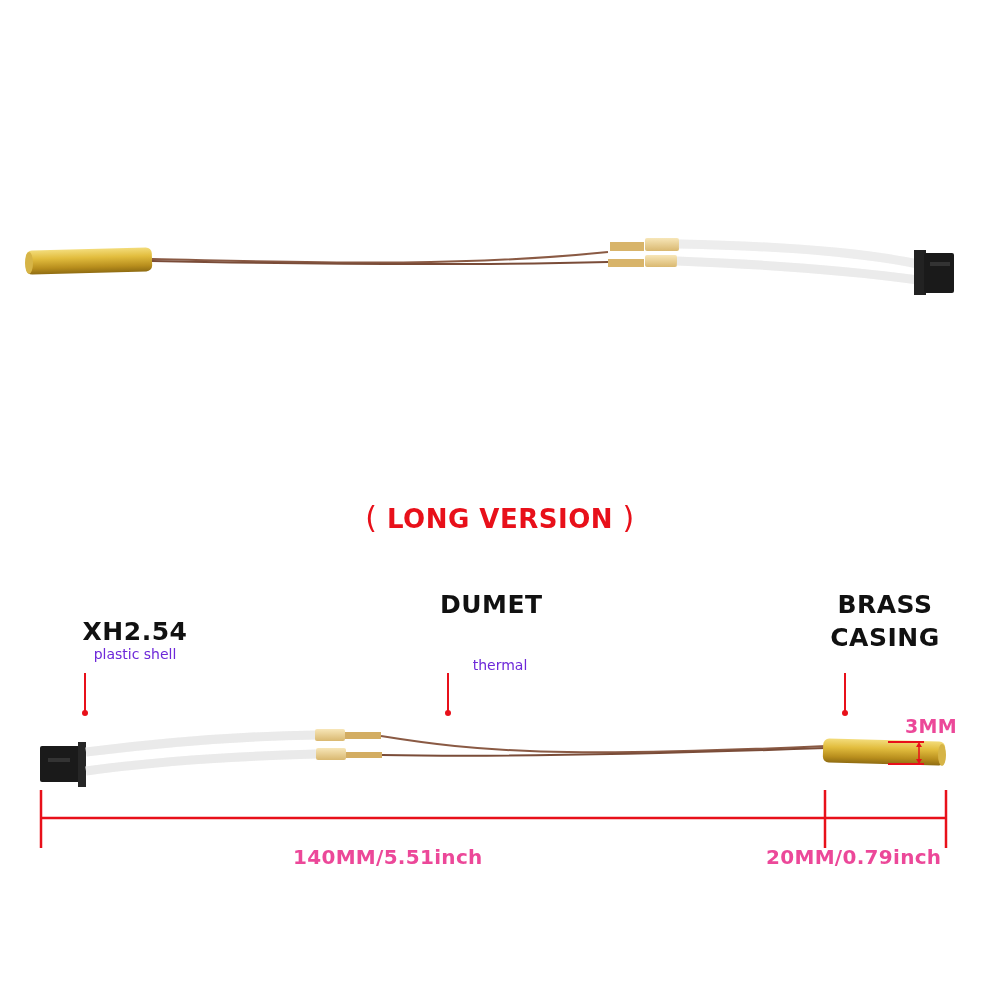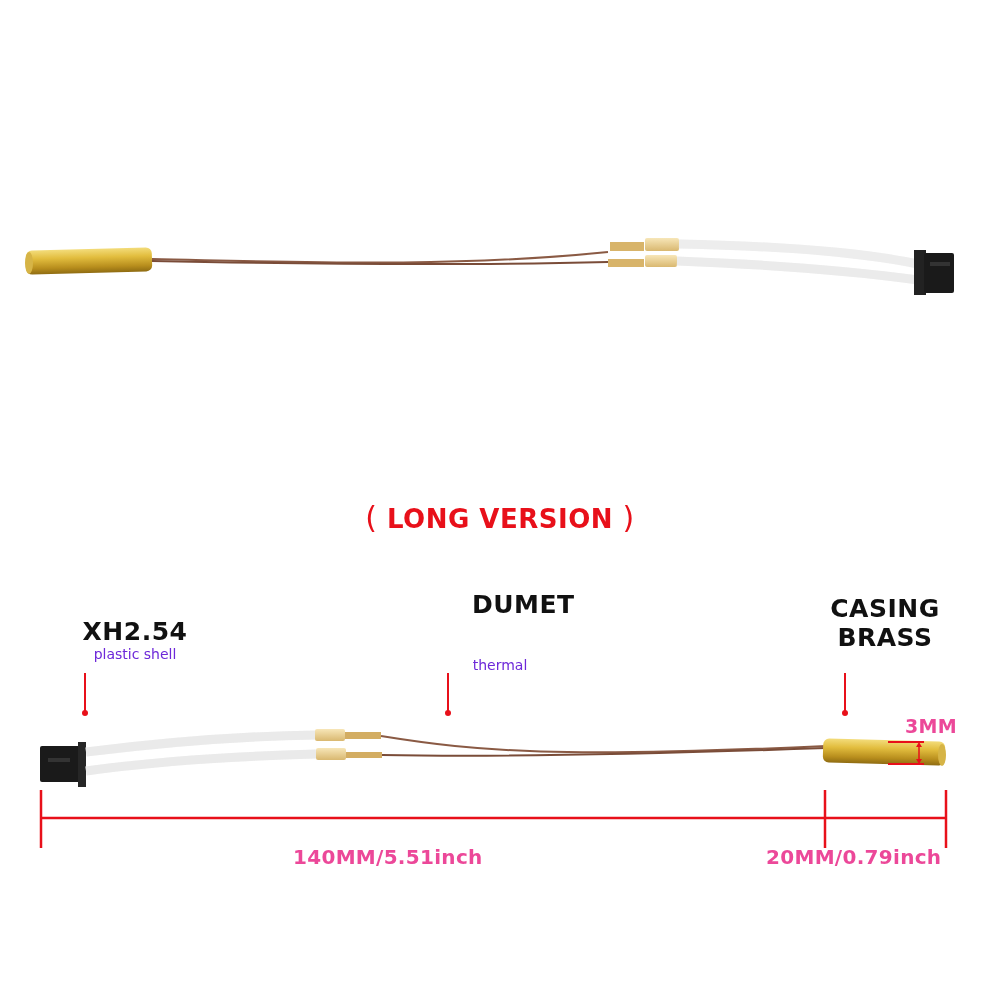--- a/index.html
+++ b/index.html
@@ -122,24 +122,24 @@
   <span>LONG VERSION</span>
   <span class="paren">)</span>
 </div>
 
 <div class="abs" style="left:40px; top:590px; width:190px;margin-top:27px;">
   <div class="lbl-bold">XH2.54</div>
   <div class="lbl-sub">plastic shell</div>
 </div>
 
 <div class="abs" style="left:440px; top:590px; width:120px;">
-  <div class="lbl-bold" style="text-align:left;margin-left:32px;">DUMET</div>
+  <div class="lbl-bold" style="text-align:left;">DUMET</div>
   <div class="lbl-sub" style="text-align:center;margin-top:38px;">thermal</div>
 </div>
 
 <div class="abs" style="left:815px; top:590px; width:140px;">
+  <div class="lbl-bold">BRASS</div>
   <div class="lbl-bold" style="margin-top:4px;">CASING</div>
-  <div class="lbl-bold">BRASS</div>
 </div>
 
 <div class="abs dim" style="left:905px; top:715px; font-size:19px;">3MM</div>
 <div class="abs dim" style="left:293px; top:845px;">140MM/5.51inch</div>
 <div class="abs dim" style="left:766px; top:845px;">20MM/0.79inch</div>
 
 </body></html>

